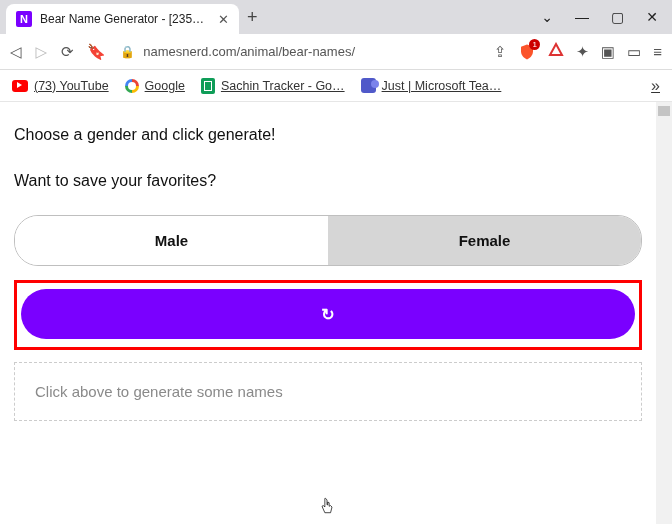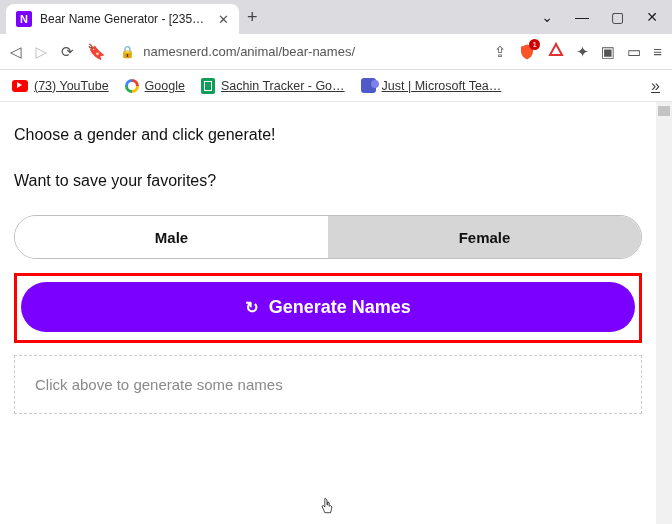--- a/index.html
+++ b/index.html
@@ -40,21 +40,21 @@
 
   
   .viewport { position:relative; height:calc(524px - 34px - 36px - 32px); background:#fff; }
   .page { position:absolute; inset:0 16px 0 0; padding:22px 14px 24px 14px; overflow:hidden;}
   .scrolltrack { position:absolute; right:0; top:0; bottom:0; width:16px; background:#f1f1f1;}
   .scrollthumb { position:absolute; right:2px; top:4px; width:12px; height:10px; background:#c4c4c4; }
   .scrollarrow { position:absolute; right:3px; top:0; font-size:10px; color:#666;}
 
   .page p { font-size:16px; color:#111; margin-bottom:24px; line-height:1.35;}
 
-  .gender-row { display:flex; border:1px solid #bfbfbf; border-radius:24px; overflow:hidden; height:44px; margin-top:10px;}
+  .gender-row { display:flex; border:1px solid #bfbfbf; border-radius:24px; overflow:hidden; height:51px; margin-top:10px;}
   .gender-opt { flex:1; display:flex; align-items:center; justify-content:center; font-size:15px; font-weight:600; color:#111; background:#fff;}
   .gender-opt.inactive { background:#d6d6d6; }
 
   .gen-wrap { margin-top:14px; border:3px solid #ff0000; padding:6px 4px 8px;}
   .gen-btn { width:100%; height:50px; border:none; border-radius:26px; background:#7a00ff; color:#fff; font-size:18px; font-weight:700; display:flex; align-items:center; justify-content:center; gap:10px; cursor:pointer;}
   .gen-btn .refresh { font-size:16px; }
   .cursor-hand { position:absolute; left:318px; top:395px; font-size:16px; color:#000; pointer-events:none;}
   .cursor-hand svg{width:18px;height:20px;fill:#fff;stroke:#000;stroke-width:1;}
 
   .placeholder { margin-top:12px; border:1.5px dashed #ccc; padding:20px; text-align:left; color:#8a8a8a; font-size:15px;}
@@ -135,21 +135,20 @@
     <p>Want to save your favorites?</p>
 
     <div class="gender-row">
       <div class="gender-opt">Male</div>
       <div class="gender-opt inactive">Female</div>
     </div>
 
     <div class="gen-wrap">
       <button class="gen-btn">
         <span class="refresh">↻</span>
-        <span>Generate Names</span>
       </button>
     </div>
 
     <div class="placeholder">Click above to generate some names</div>
   </div>
 
   <span class="cursor-hand">
     <svg viewBox="0 0 24 28">
         <path d="M9 2v12l-2-2-2 1 4 9h8l2-8-2-2-2 1V8l-2-1v4l-1 0V4l-2-2z"></path>
       </svg>

